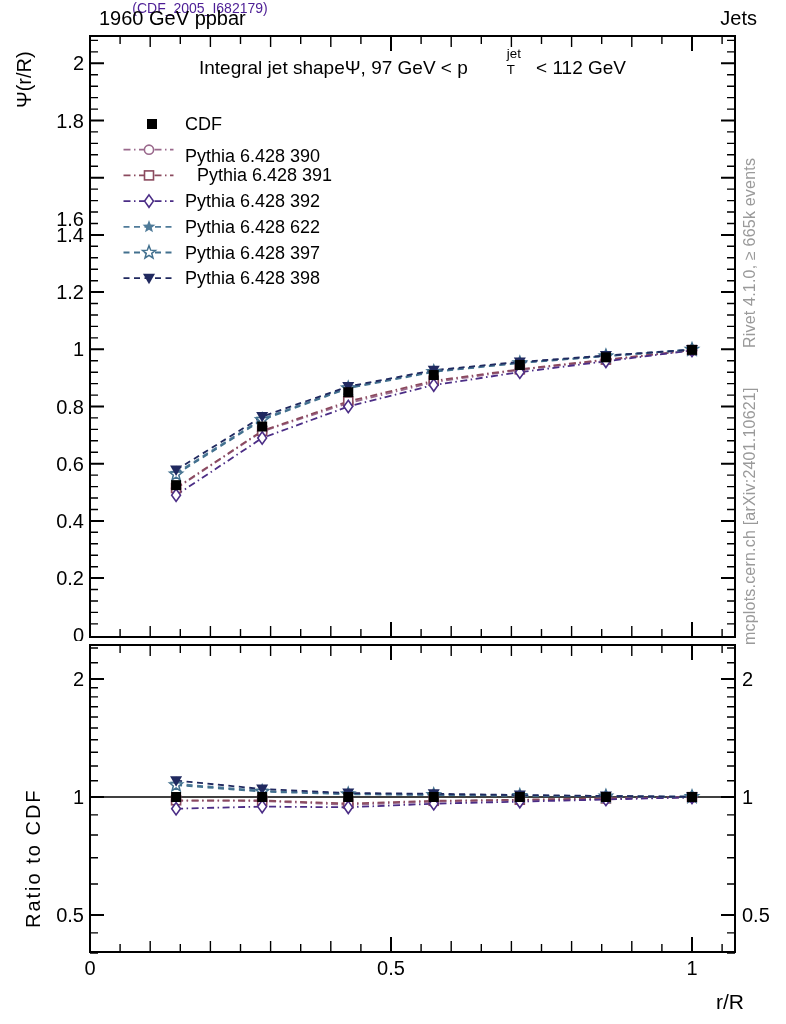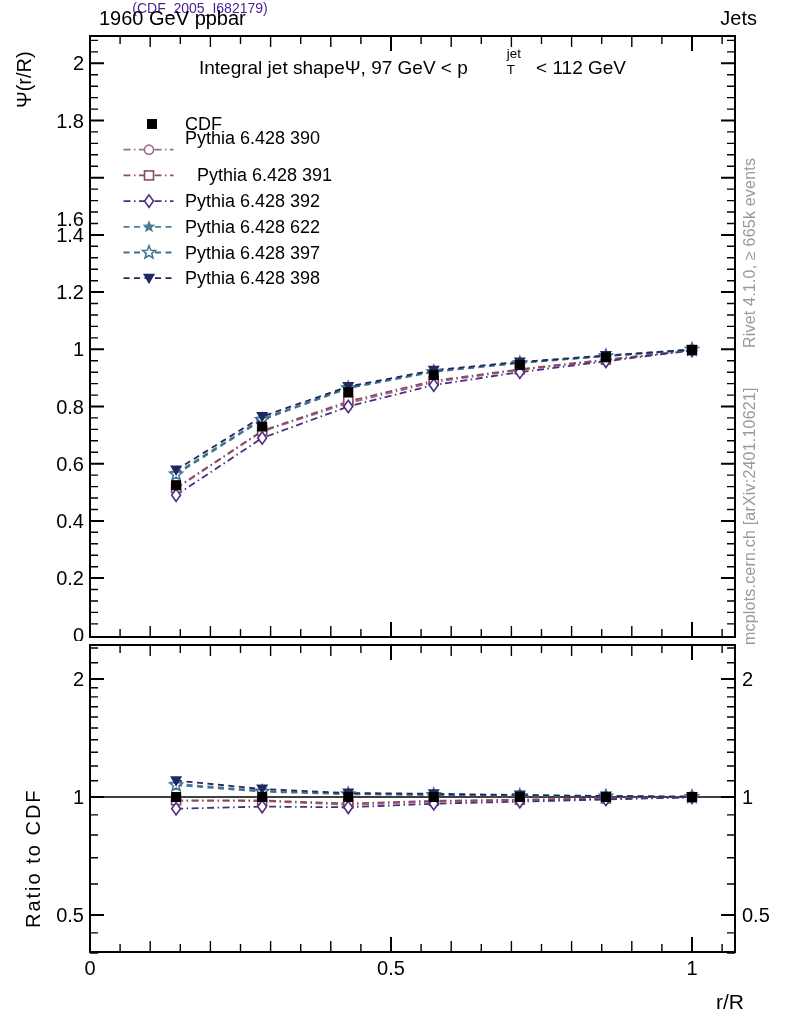--- a/index.html
+++ b/index.html
@@ -195,20 +195,20 @@
       <div class="ticklab ytick" style="left: 24px; top: 904px;">0.5</div>
       <div class="ticklab ytickR" style="left: 742px; top: 904px;">0.5</div>
       <div class="ticklab ytick" style="left: 24px; top: 786px;">1</div>
       <div class="ticklab ytickR" style="left: 742px; top: 786px;">1</div>
       <div class="ticklab ytick" style="left: 24px; top: 668px;">2</div>
       <div class="ticklab ytickR" style="left: 742px; top: 668px;">2</div>
       <div class="ticklab xtick" style="left: 60px; top: 957px;">0</div>
       <div class="ticklab xtick" style="left: 361px; top: 957px;">0.5</div>
       <div class="ticklab xtick" style="left: 662px; top: 957px;">1</div>
       <div class="legend-label" style="top: 113px;">CDF</div>
-      <div class="legend-label" style="top: 127px;">Pythia 6.428 390</div>
+      <div class="legend-label" style="top: 145px;">Pythia 6.428 390</div>
       <div class="legend-label" style="top: 164.4px; margin-left: 12px;">Pythia 6.428 391</div>
       <div class="legend-label" style="top: 190.1px;">Pythia 6.428 392</div>
       <div class="legend-label" style="top: 215.8px;">Pythia 6.428 622</div>
       <div class="legend-label" style="top: 241.5px;">Pythia 6.428 397</div>
       <div class="legend-label" style="top: 267.2px;">Pythia 6.428 398</div>
     </div>
 </div>
 
 </body></html>

